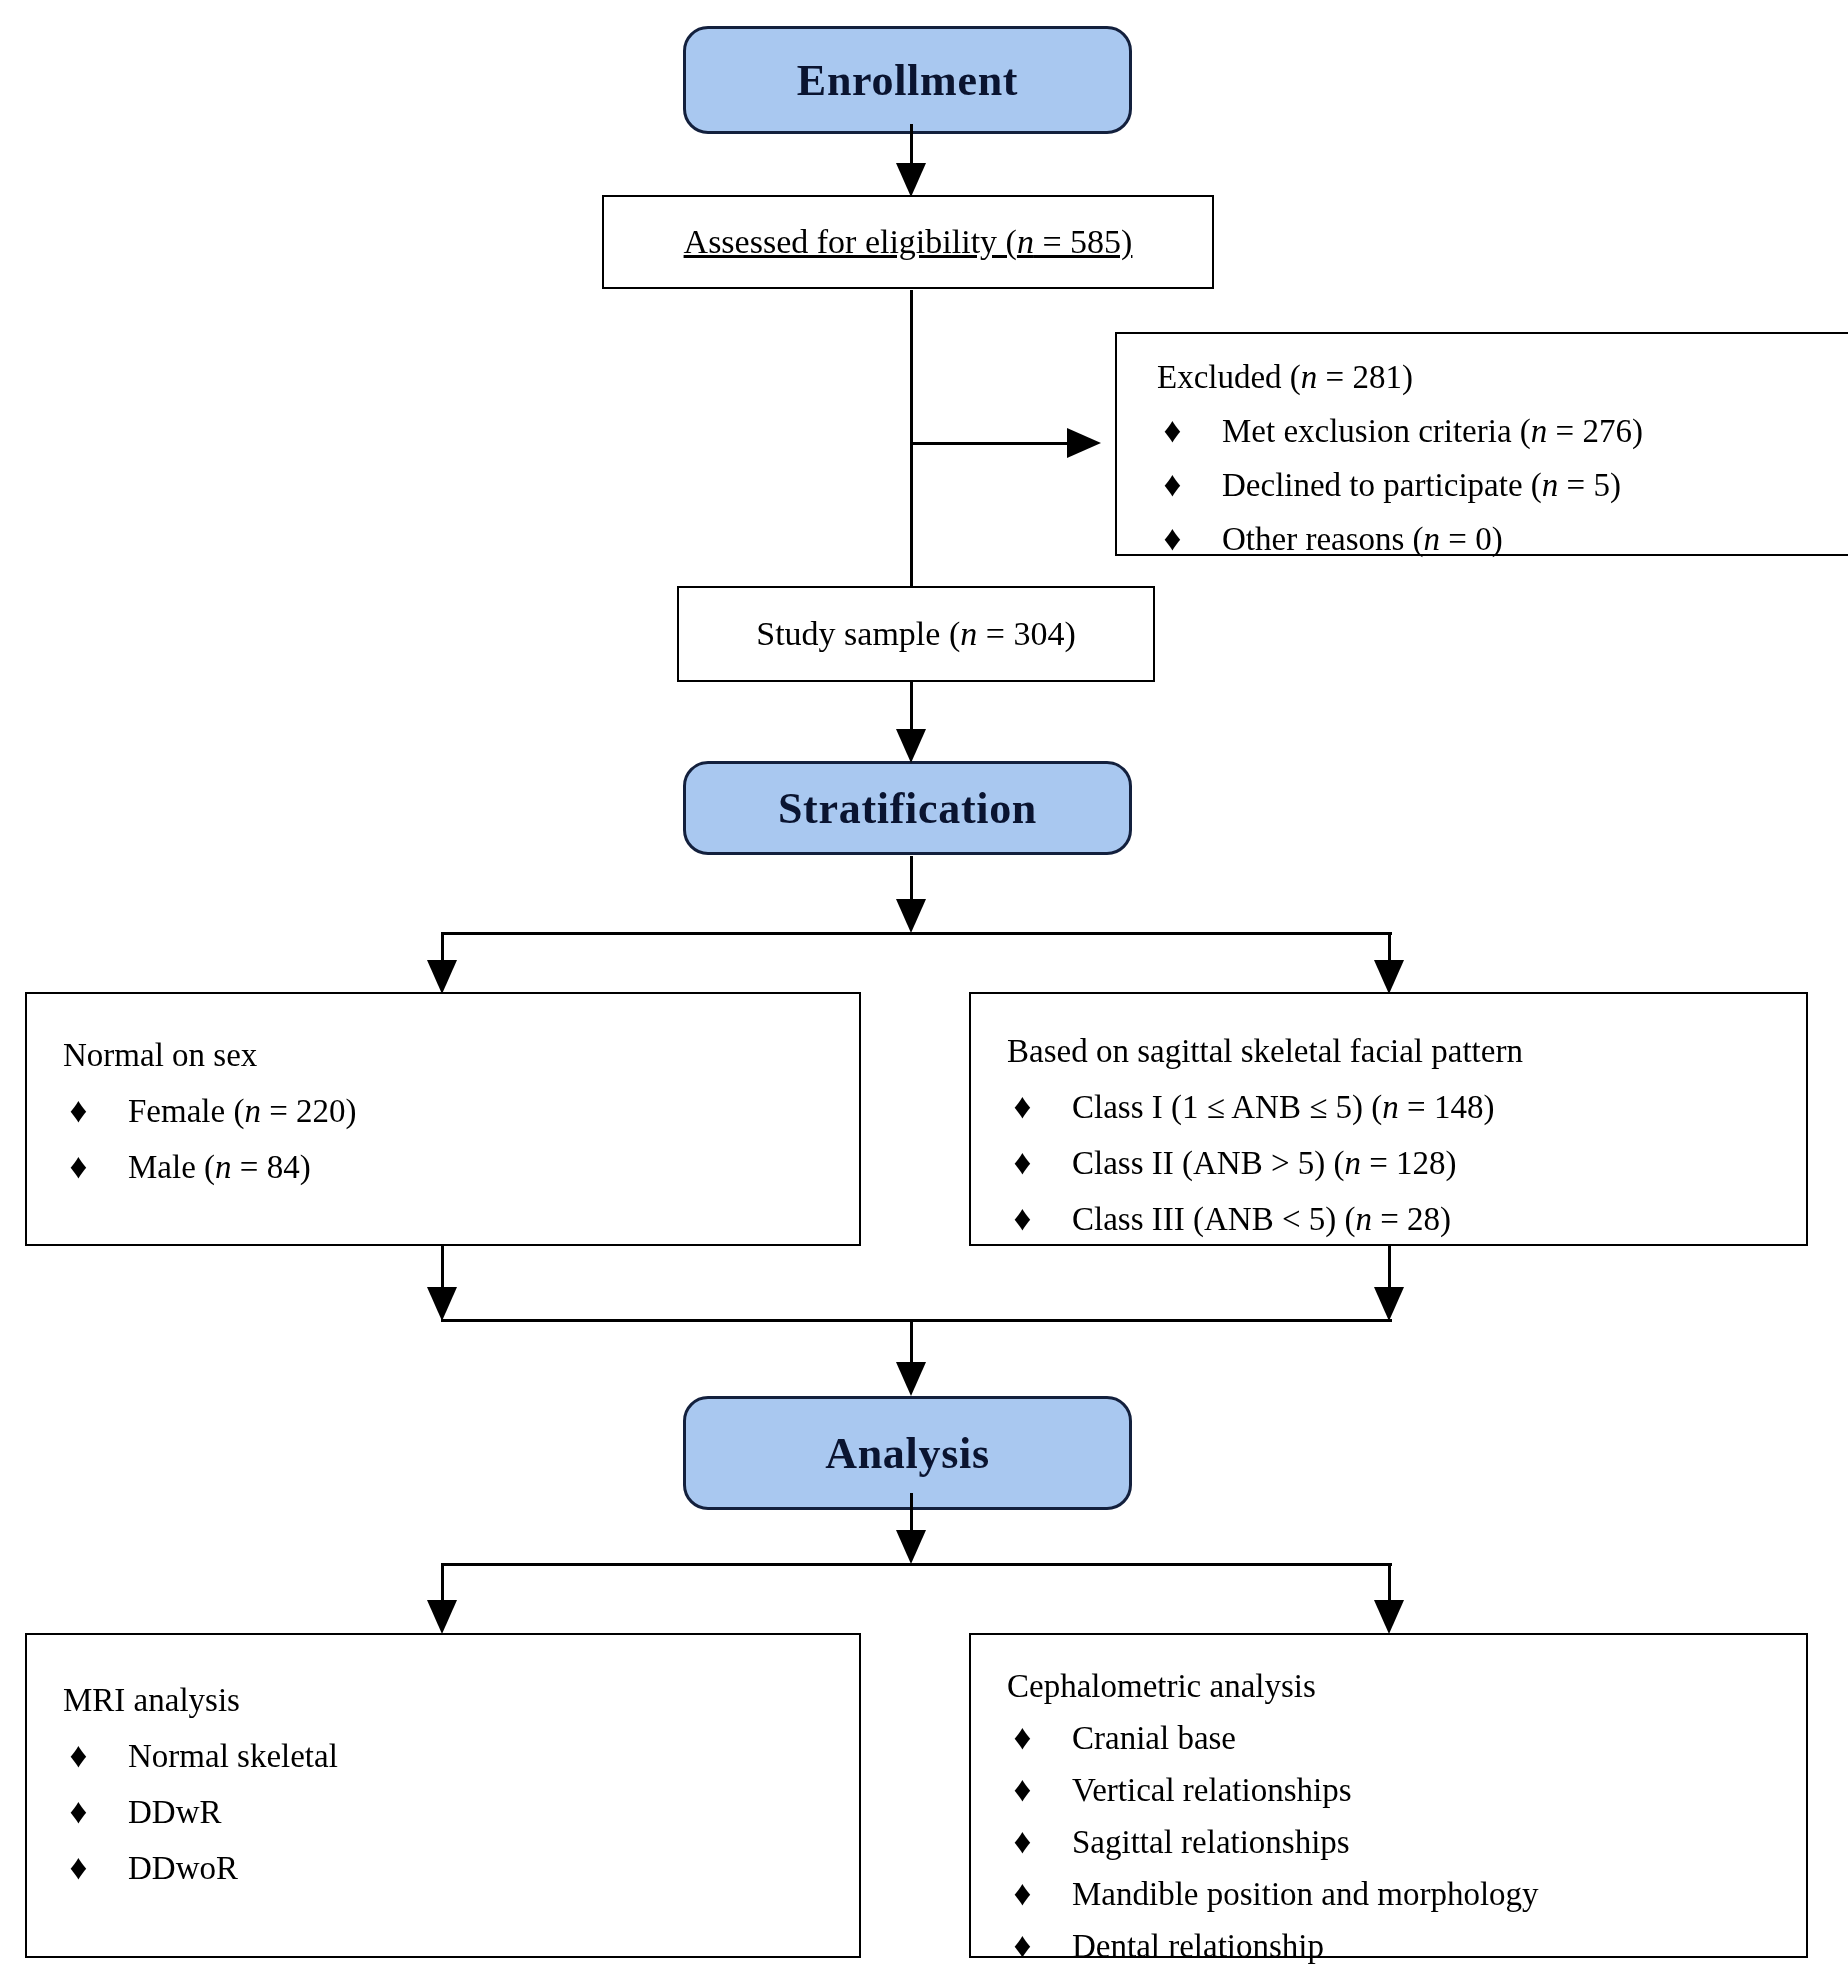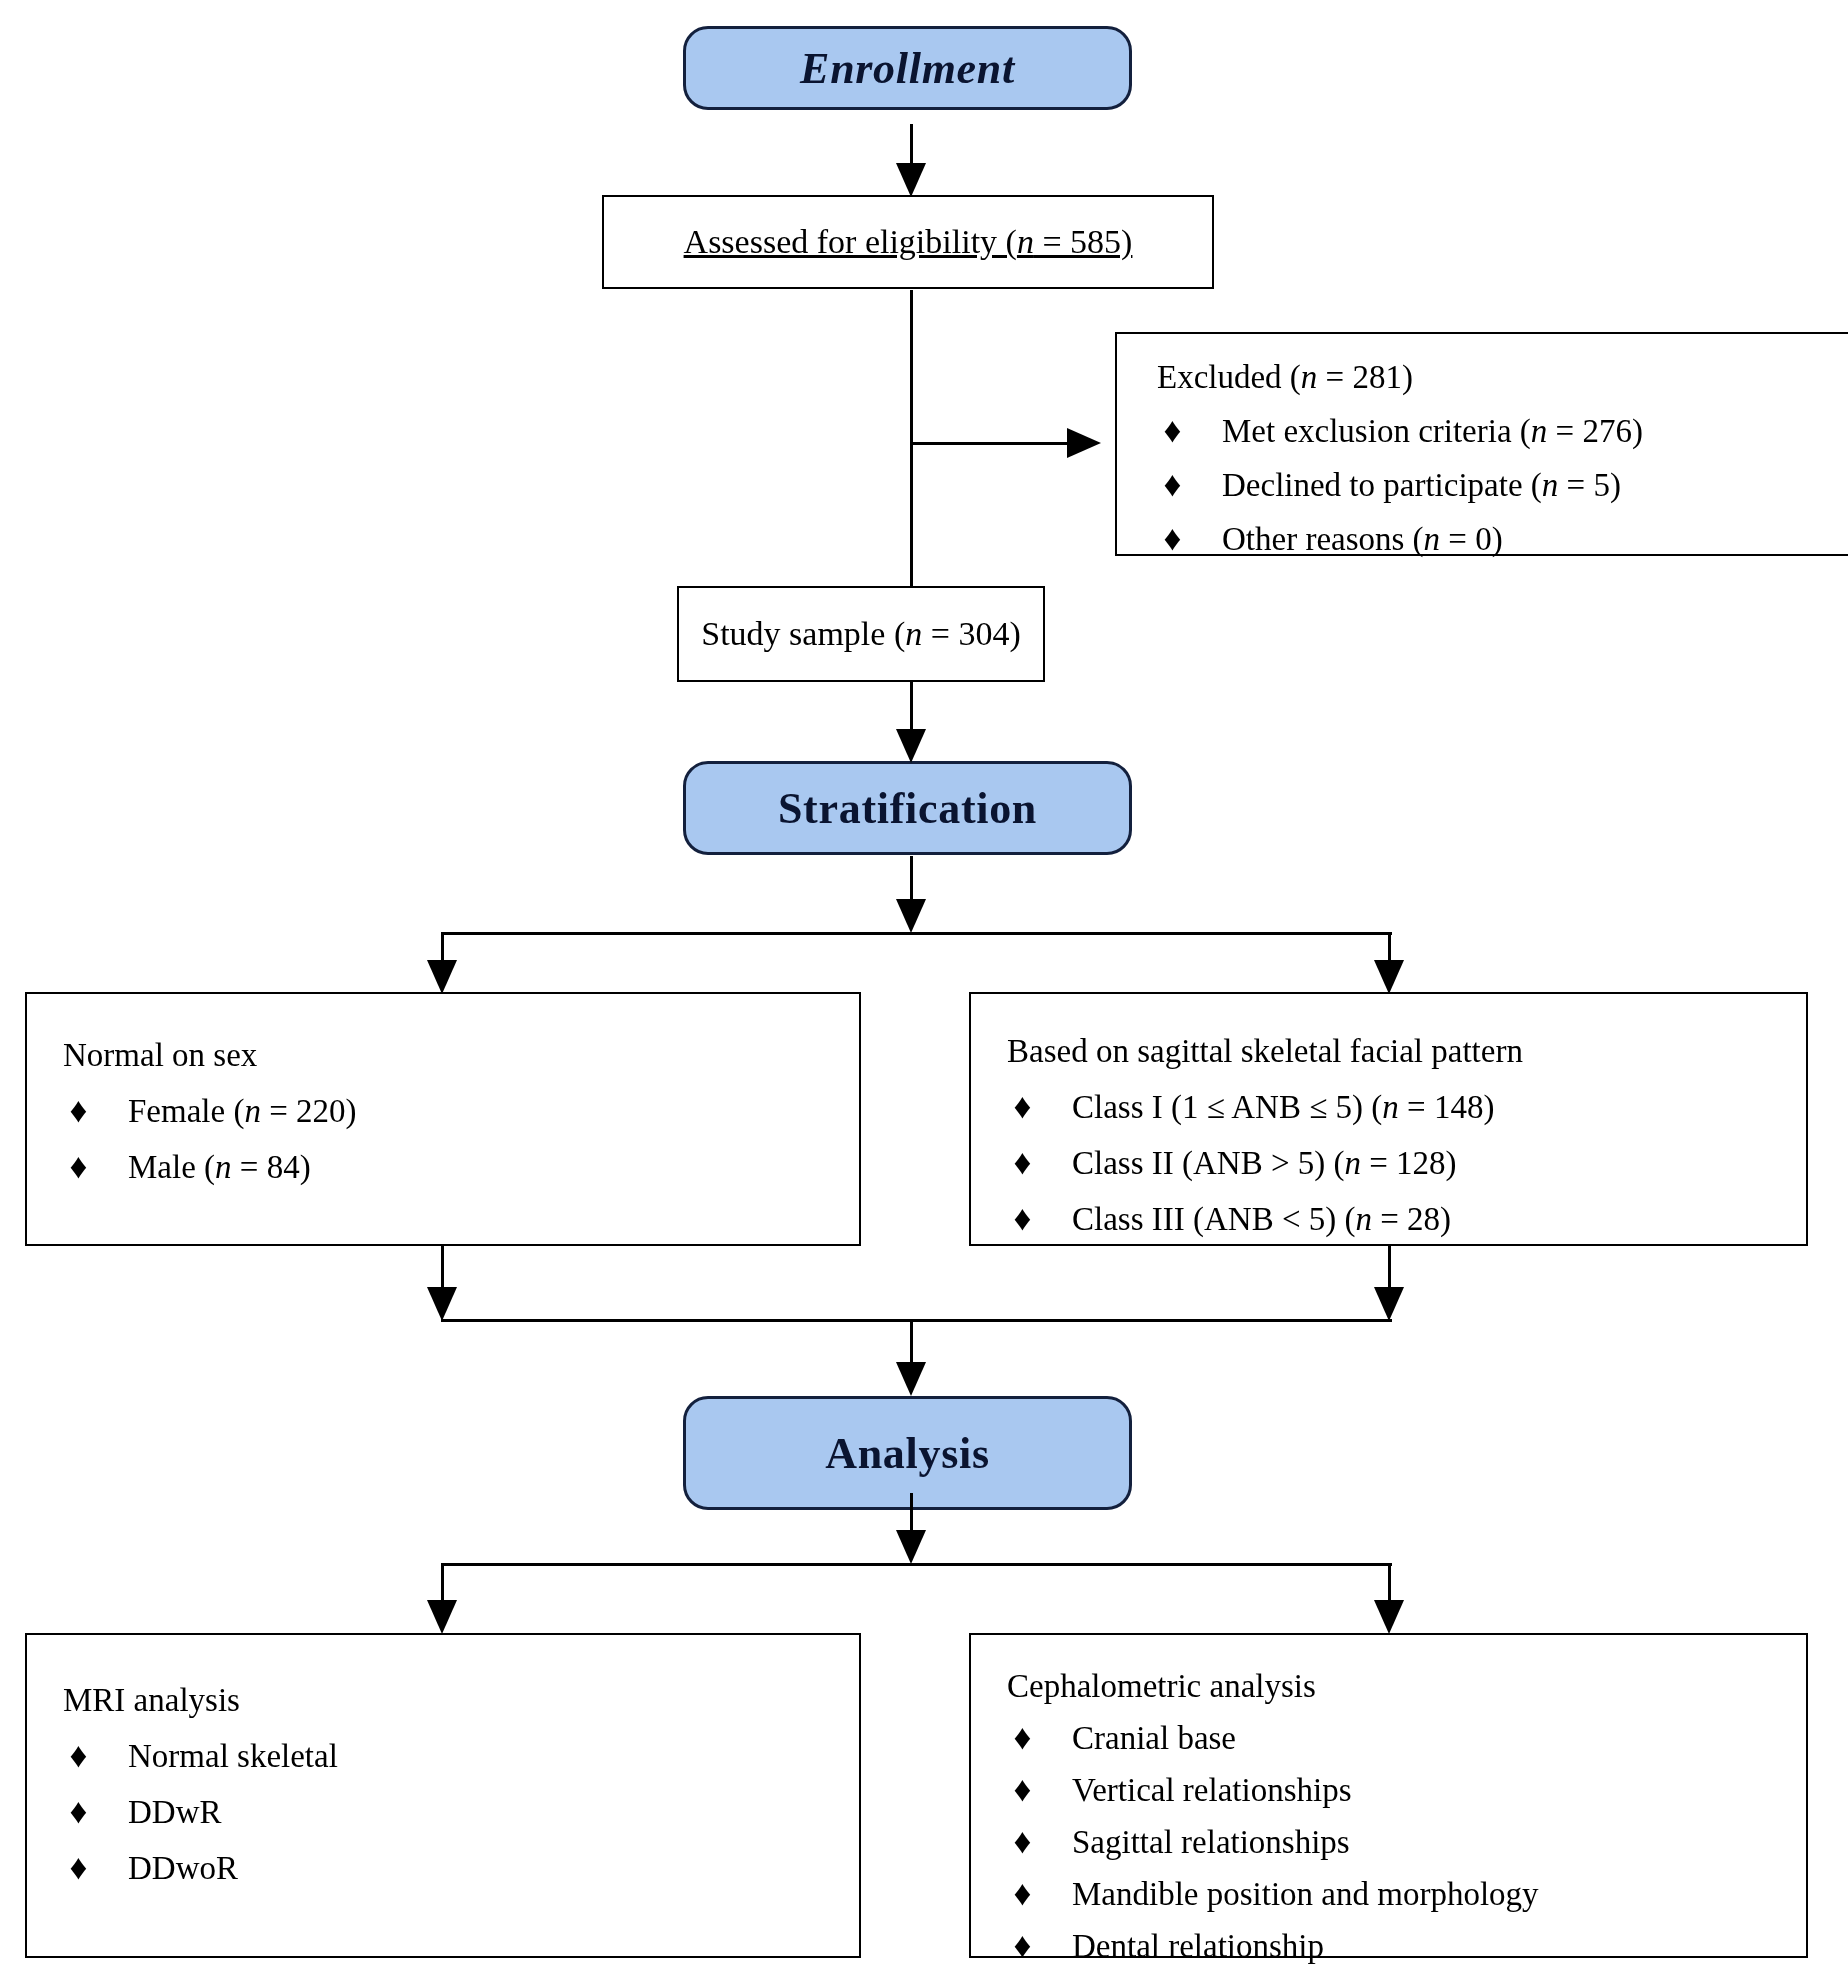--- a/index.html
+++ b/index.html
@@ -22,36 +22,36 @@
   .hub{
     position:absolute;
     background:var(--hub-fill);
     border:3.9px solid var(--hub-border);
     border-radius:25px;
     display:flex;align-items:center;justify-content:center;
     font-size:44px;font-weight:bold;color:#0a1430;
     letter-spacing:0.7px;
     box-sizing:border-box;
   }
-  #b-enroll{left:683px;top:26px;width:449px;height:84px;font-style:italic;}
+  #b-enroll{left:683px;top:26px;width:449px;height:108px;}
   #b-strat{left:683px;top:761px;width:449px;height:94px;}
   #b-analysis{left:683px;top:1396px;width:449px;height:114px;}
 
   
   .cbox{
     position:absolute;
     background:#ffffff;
     border:2.6px solid var(--box-border);
     display:flex;align-items:center;justify-content:center;
     font-size:34px;
     box-sizing:border-box;
     text-align:center;
   }
   #b-assessed{left:602px;top:195px;width:612px;height:94px;text-decoration:underline;}
-  #b-study{left:677px;top:586px;width:368px;height:96px;}
+  #b-study{left:677px;top:586px;width:478px;height:96px;}
 
   .lbox{
     position:absolute;
     background:#ffffff;
     border:2.6px solid var(--box-border);
     box-sizing:border-box;
     font-size:33px;
     line-height:55px;
   }
   #b-excluded{left:1099px;top:332px;width:784px;height:224px;padding:17px 13px 0 40px;line-height:53px;margin-left:16px;}

